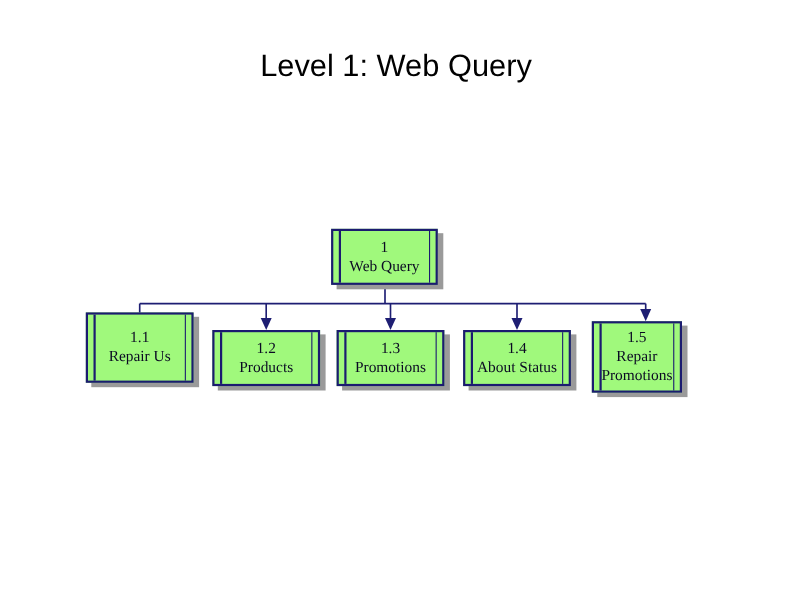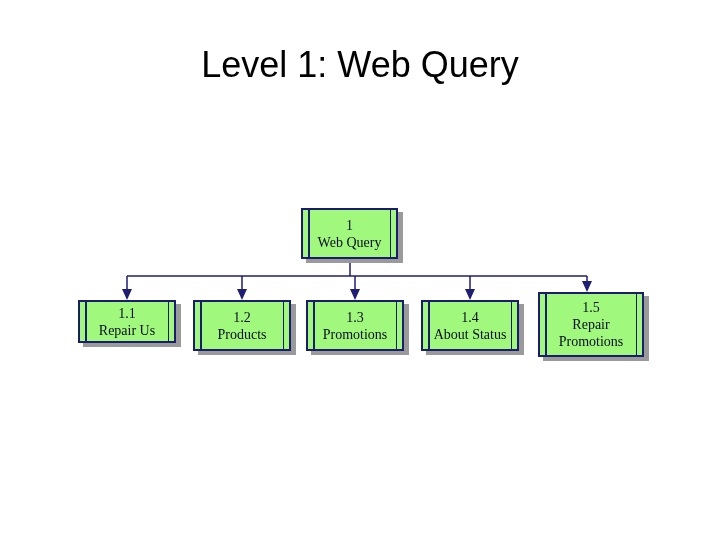--- a/index.html
+++ b/index.html
@@ -19,21 +19,21 @@
     inset: 0;
     background: #ffffff;
   }
   .slide-title {
     position: absolute;
     top: 44px;
     left: 0;
     width: 720px;
     text-align: center;
     font-family: "Liberation Sans", sans-serif;
-    font-size: 36px;
+    font-size: 28px;
     font-weight: 400;
     color: #000000;
     letter-spacing: 0px;
   }
   .connector-svg {
     position: absolute;
     left: 0;
     top: 0;
     width: 720px;
     height: 540px;
@@ -64,25 +64,25 @@
     width: 1.5px;
     background: #1b1b70;
   }
   .node::before { left: 5px; }
   .node::after { right: 5px; }
   .node .node-label {
     padding: 0 9px;
   }
   
   .node-root   { left: 301px; top: 208px; width: 97px; height: 51px; }
-  .node-c1     { left: 78px;  top: 300px; width: 98px; height: 43px; }
+  .node-c1     { left: 78px;  top: 284px; width: 98px; height: 64px; }
   .node-c2     { left: 193px; top: 300px; width: 98px; height: 51px; }
   .node-c3     { left: 306px; top: 300px; width: 98px; height: 51px; }
   .node-c4     { left: 421px; top: 300px; width: 98px; height: 51px; }
-  .node-c5     { left: 538px; top: 292px; width: 106px; height: 65px; }
+  .node-c5     { left: 538px; top: 292px; width: 82px; height: 65px; }
 </style>
 </head>
 <body>
 
 <div class="slide">
 
   <div class="slide-title">Level 1: Web Query</div>
 
   <svg class="connector-svg" viewBox="0 0 720 540" xmlns="http://www.w3.org/2000/svg">
 

